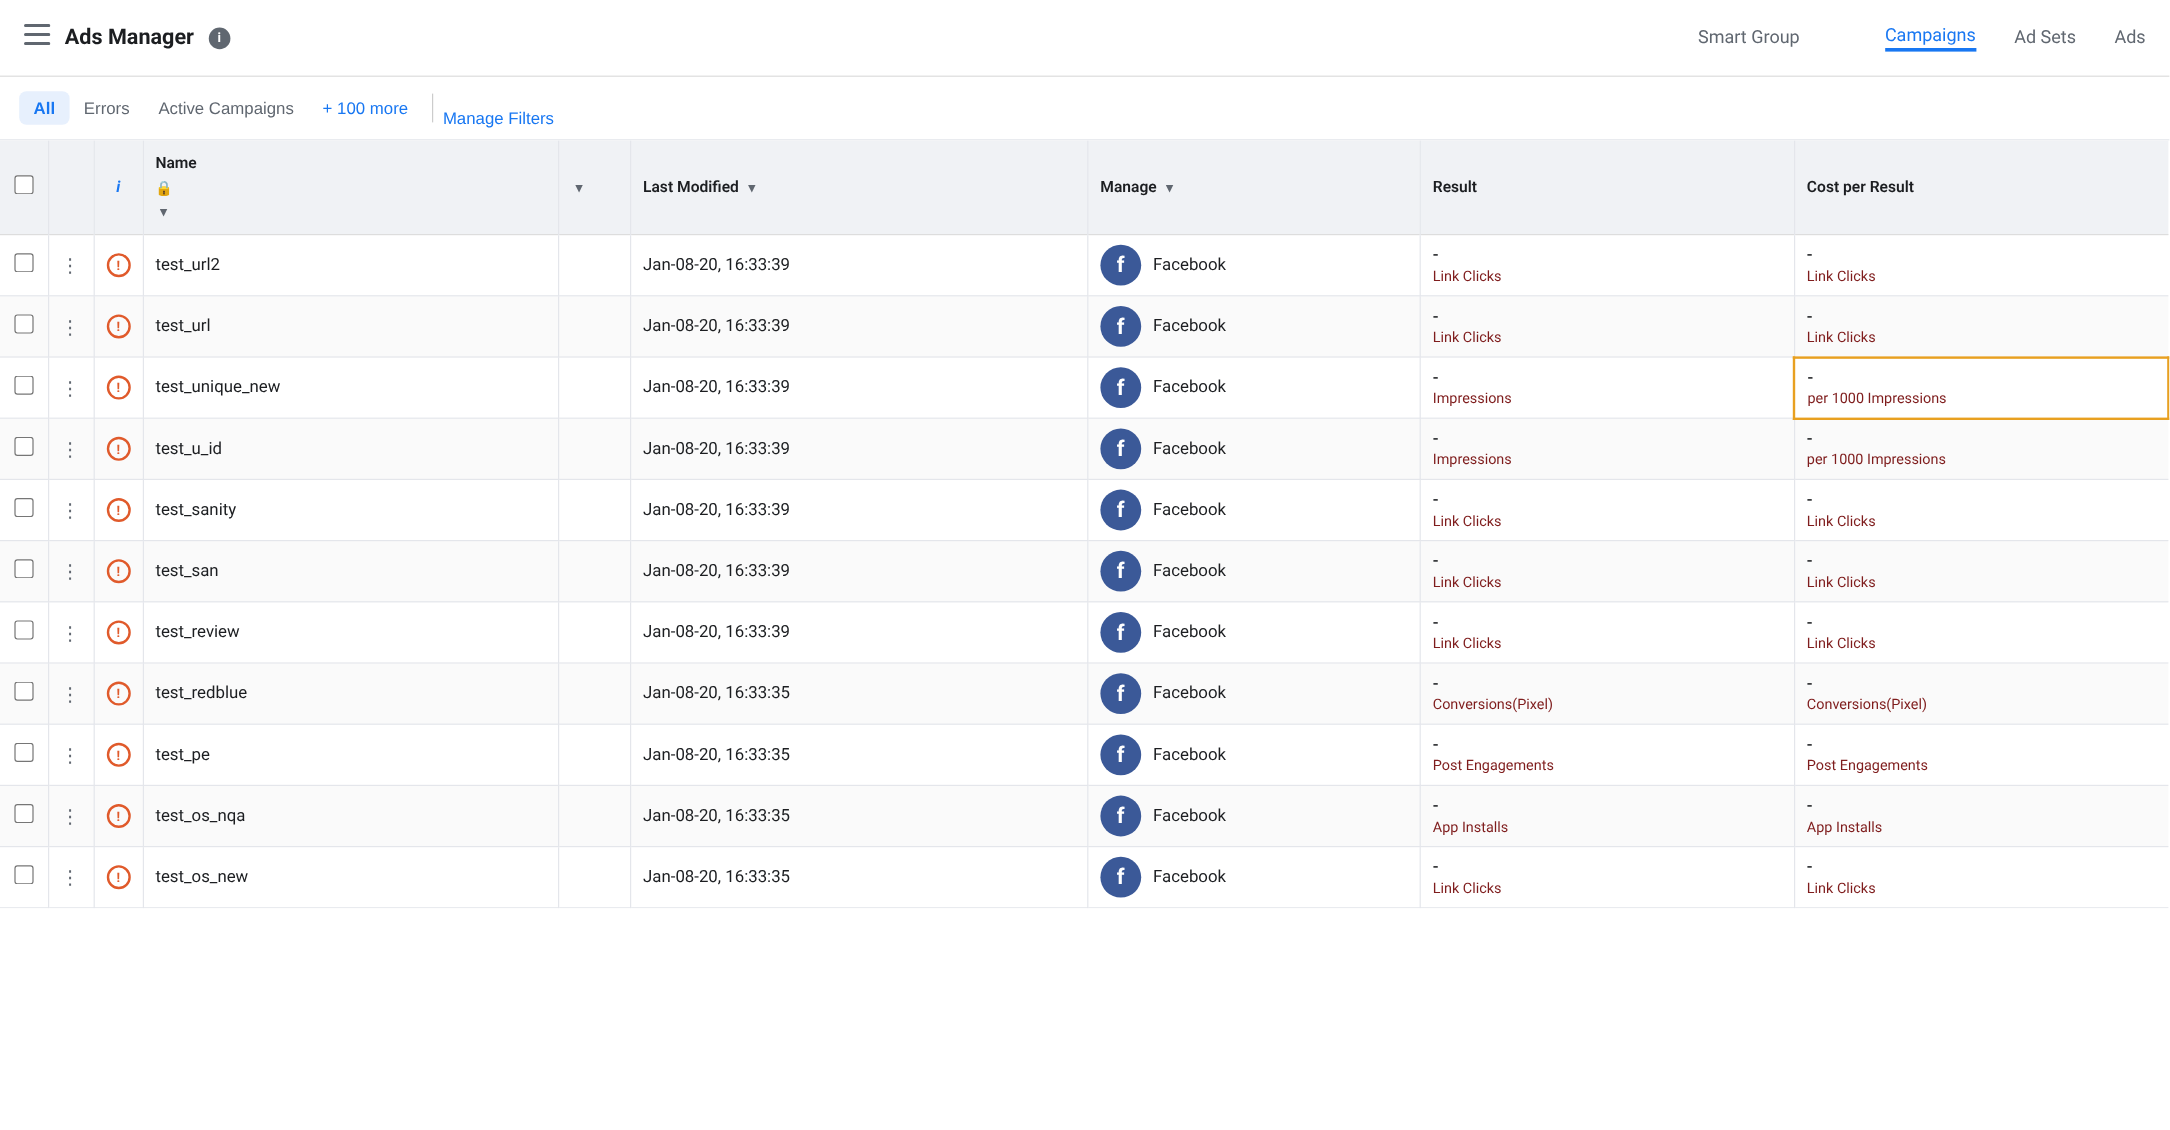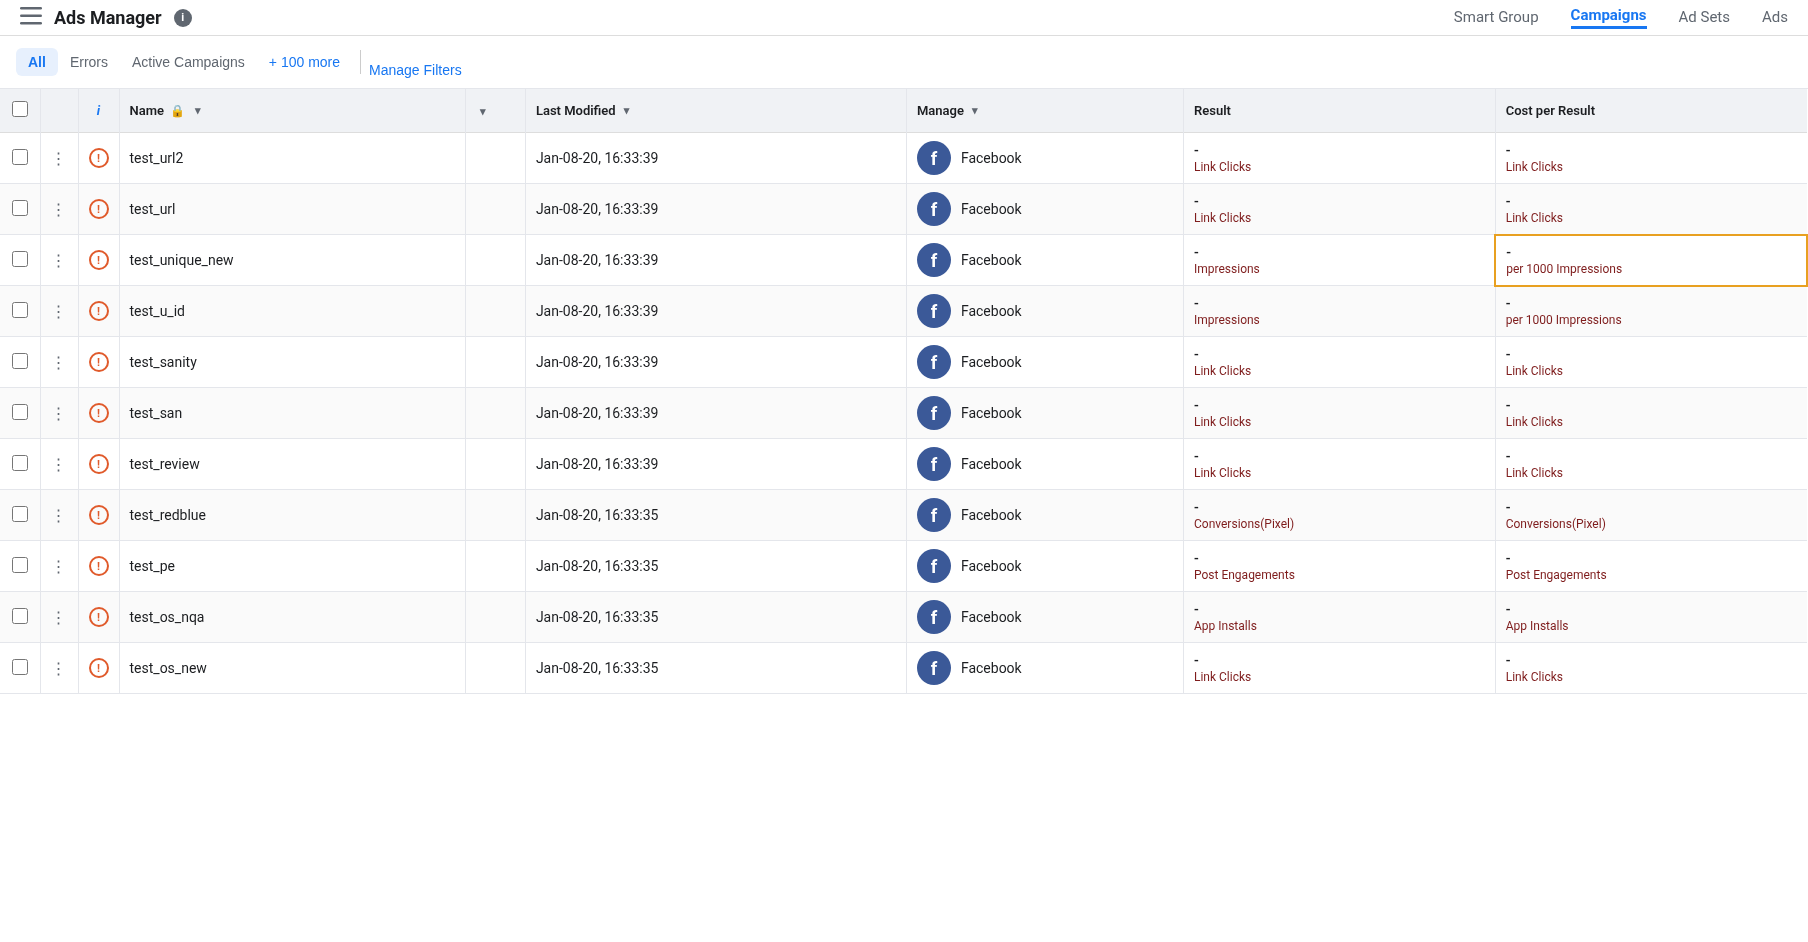--- a/index.html
+++ b/index.html
@@ -3,21 +3,21 @@
   <meta charset="utf-8">
   <style>
     * { box-sizing: border-box; margin: 0; padding: 0; }
     body { font-family: -apple-system, BlinkMacSystemFont, 'Segoe UI', Roboto, Helvetica, Arial, sans-serif; font-size: 14px; color: #1c1e21; background: #fff; }
 
     
     .header {
       display: flex;
       align-items: center;
       padding: 0 20px;
-      height: 36px;
+      height: 64px;
       border-bottom: 1px solid #ddd;
       position: relative;
     }
     .header-left {
       display: flex;
       align-items: center;
       gap: 12px;
       flex: 1;
     }
     .menu-icon {
@@ -51,21 +51,22 @@
     .nav-item {
       font-size: 15px;
       color: #606770;
       cursor: pointer;
       padding-bottom: 2px;
       text-decoration: none;
     }
     .nav-item.active {
       color: #1877f2;
       border-bottom: 3px solid #1877f2;
-      font-weight: 700;
+      font-weight: 400;
+      margin-left: 39px;
     }
 
     
     .filter-bar {
       display: flex;
       align-items: center;
       padding: 10px 16px;
       gap: 0;
       border-bottom: 1px solid #e4e6eb;
     }
@@ -201,22 +202,23 @@
       color: #7f1d1d;
     }
 
     .highlighted-cell {
       border: 2px solid #e8a020 !important;
       border-radius: 3px;
     }
 
     .th-name-wrapper {
       display: flex;
-      align-items: center;
+      align-items: flex-start;
       gap: 6px;
+      flex-direction: column;
     }
     .lock-icon {
       font-size: 12px;
       color: #606770;
     }
 
     .col-header-sortable {
       display: flex;
       align-items: center;
       gap: 4px;

